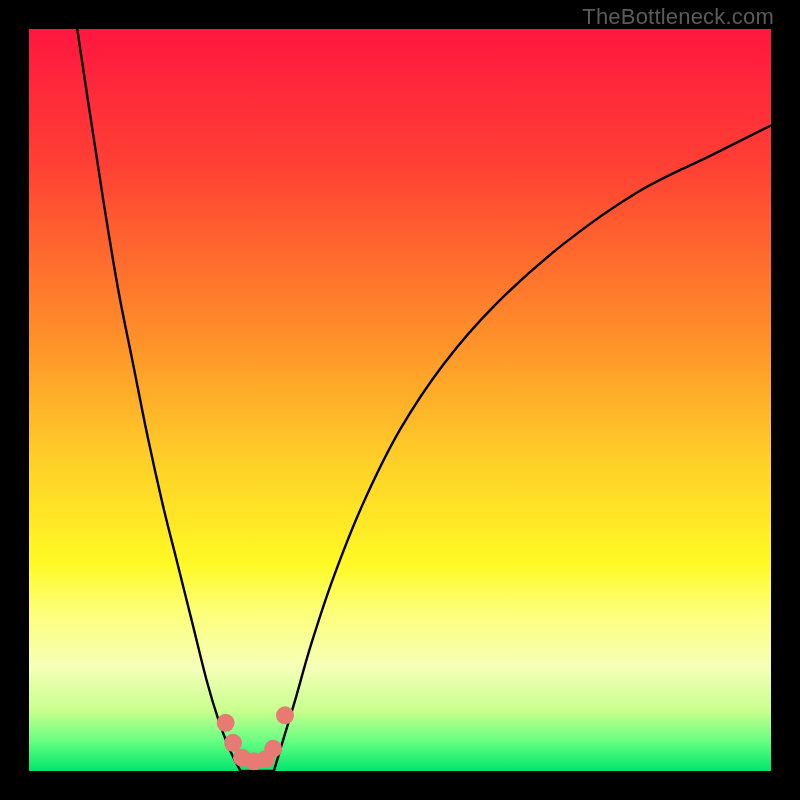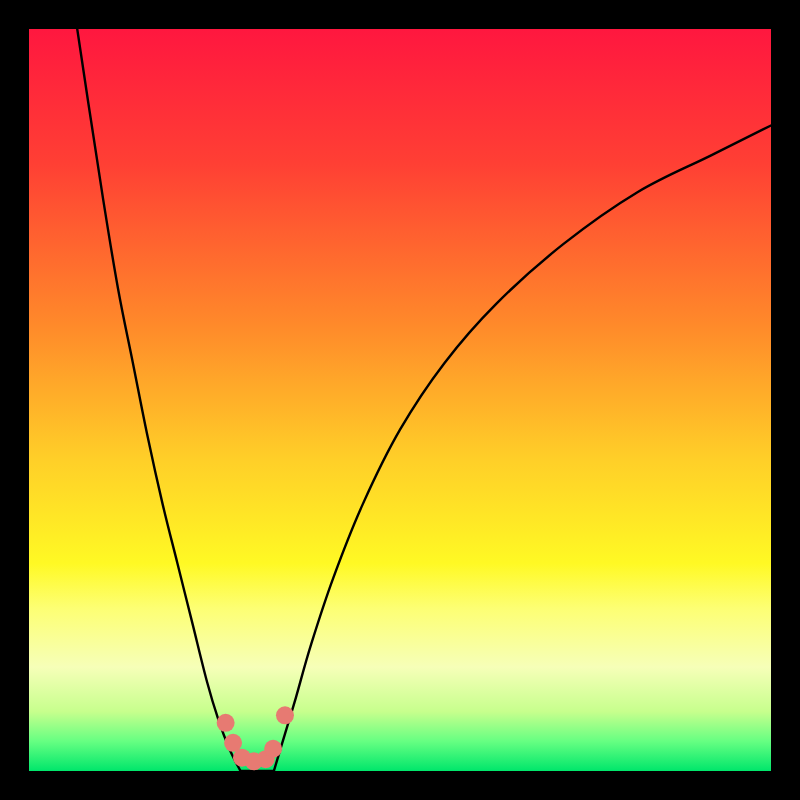--- a/index.html
+++ b/index.html
@@ -32,20 +32,21 @@
     color: #5b5b5b;
     font-weight: 500;
     letter-spacing: 0.2px;
     user-select: none;
   }
 </style>
 </head>
 <body>
 
 <div class="frame">
+  <div class="watermark">TheBottleneck.com</div>
   <div class="plot-area">
     <svg id="chart-svg" width="742" height="742" viewBox="0 0 742 742" preserveAspectRatio="none">
       <defs>
         <linearGradient id="bg-grad" x1="0" y1="0" x2="0" y2="1">
             <stop offset="0%" stop-color="#ff173f"></stop>
             <stop offset="18%" stop-color="#ff3f34"></stop>
             <stop offset="40%" stop-color="#ff8a2a"></stop>
             <stop offset="58%" stop-color="#ffcf28"></stop>
             <stop offset="72%" stop-color="#fff924"></stop>
             <stop offset="78%" stop-color="#fdff73"></stop>

